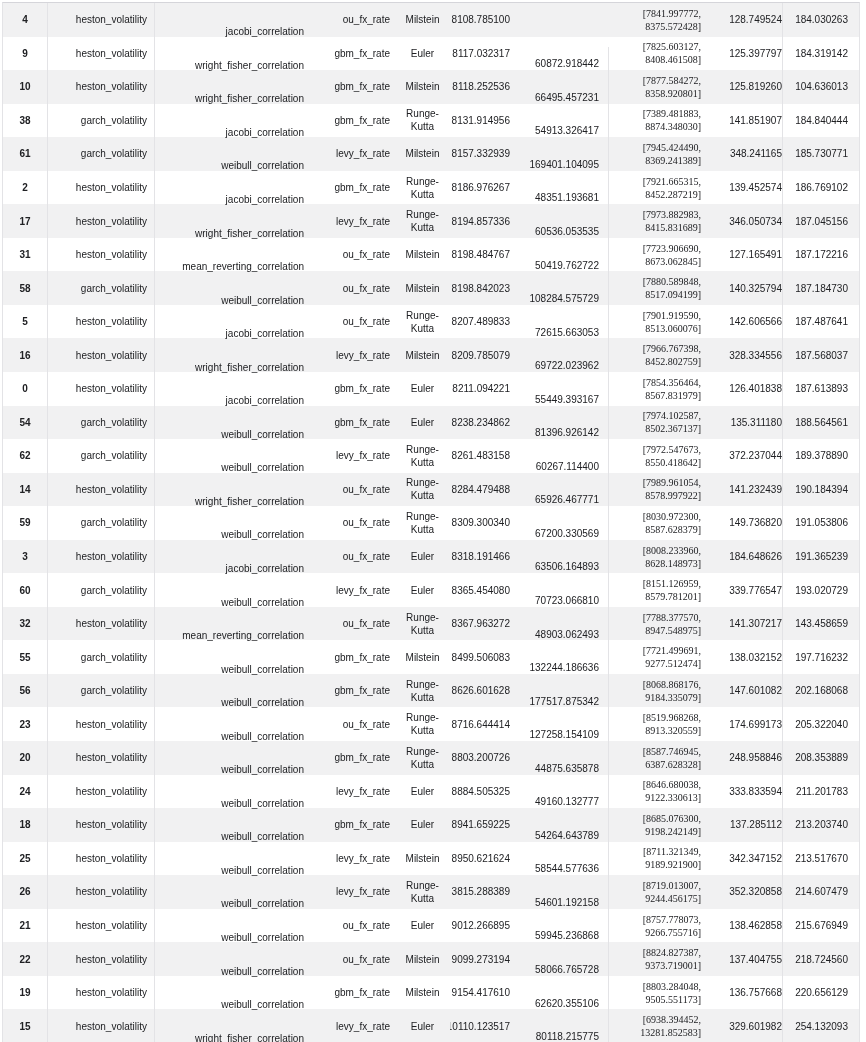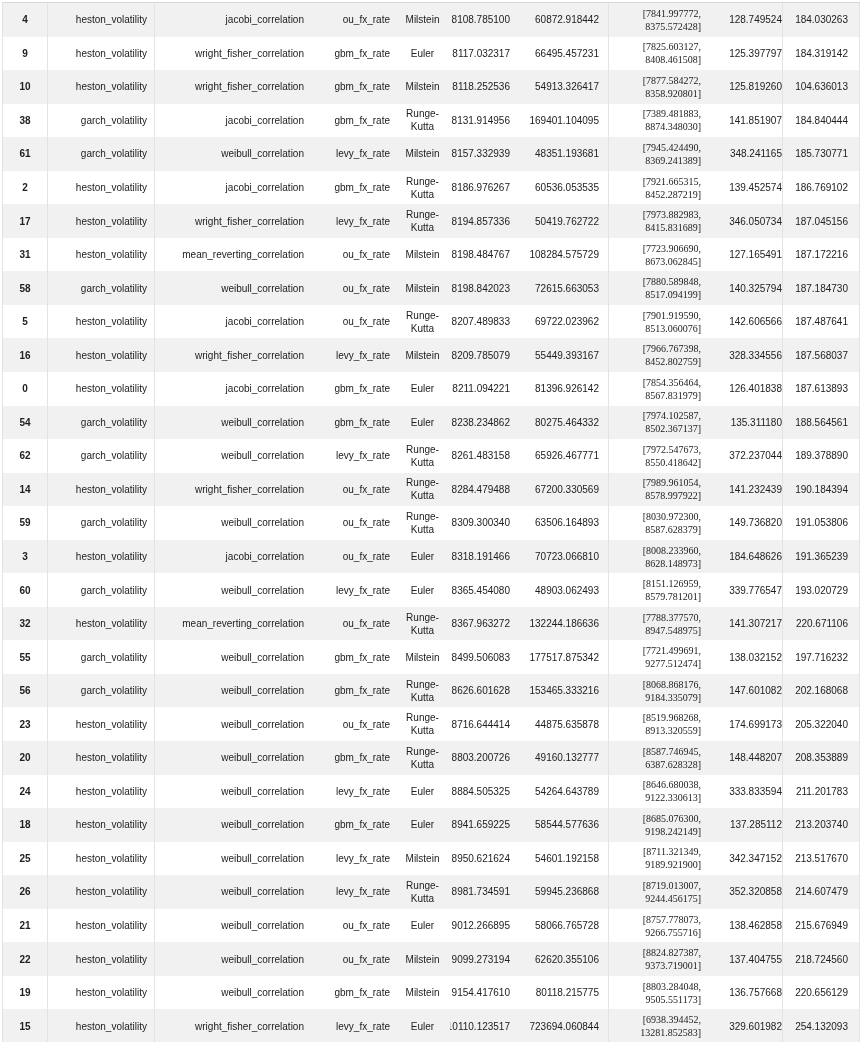--- a/index.html
+++ b/index.html
@@ -34,26 +34,26 @@
     line-height: 13px;
     white-space: nowrap;
     height: 100%;
     overflow: hidden;
   }
   
   .c0 { width: 45px;  justify-content: center; text-align: center;
         font-weight: bold; border-right: 1px solid var(--divider, #e3e3e6); }
   .c1 { width: 107px; padding-right: 7px;
         border-right: 1px solid var(--divider, #e3e3e6); }
-  .c2 { width: 155px; padding-right: 6px; }
+  .c2 { width: 155px; padding-right: 6px; margin-top: 12px; }
   .c3 { width: 85px;  padding-right: 5px; text-align: right; }
   .c4 { width: 55px;  justify-content: center; text-align: center; white-space: normal; padding: 0 2px; }
   .c5 { width: 64px;  padding-right: 4px; }
   .c6 { width: 95px;  padding-right: 9px;
-        border-right: 1px solid var(--divider, #e3e3e6); }
+        border-right: 1px solid var(--divider, #e3e3e6); margin-top: 44px; }
   .c7 { width: 103px; padding-right: 11px; padding-left: 4px; white-space: normal; font-family: Liberation Serif, serif; }
   .c8 { width: 71px;  
         border-right: 1px solid var(--divider, #e3e3e6); }
   .c9 { width: 74px;  padding-right: 9px; }
 </style>
 </head>
 <body>
 
 <div class="grid-wrap" id="grid">
   <div class="tr">
@@ -212,21 +212,21 @@
     <div class="td c9">187.613893</div>
   </div>
 
   <div class="tr">
     <div class="td c0">54</div>
     <div class="td c1">garch_volatility</div>
     <div class="td c2">weibull_correlation</div>
     <div class="td c3">gbm_fx_rate</div>
     <div class="td c4">Euler</div>
     <div class="td c5">8238.234862</div>
-    <div class="td c6">80275.464332</div>
+    <div class="td c6">60267.114400</div>
     <div class="td c7">[7974.102587, 8502.367137]</div>
     <div class="td c8">135.311180</div>
     <div class="td c9">188.564561</div>
   </div>
 
   <div class="tr">
     <div class="td c0">62</div>
     <div class="td c1">garch_volatility</div>
     <div class="td c2">weibull_correlation</div>
     <div class="td c3">levy_fx_rate</div>
@@ -293,21 +293,21 @@
   <div class="tr">
     <div class="td c0">32</div>
     <div class="td c1">heston_volatility</div>
     <div class="td c2">mean_reverting_correlation</div>
     <div class="td c3">ou_fx_rate</div>
     <div class="td c4">Runge-Kutta</div>
     <div class="td c5">8367.963272</div>
     <div class="td c6">132244.186636</div>
     <div class="td c7">[7788.377570, 8947.548975]</div>
     <div class="td c8">141.307217</div>
-    <div class="td c9">220.671106</div>
+    <div class="td c9">143.458659</div>
   </div>
 
   <div class="tr">
     <div class="td c0">55</div>
     <div class="td c1">garch_volatility</div>
     <div class="td c2">weibull_correlation</div>
     <div class="td c3">gbm_fx_rate</div>
     <div class="td c4">Milstein</div>
     <div class="td c5">8499.506083</div>
     <div class="td c6">177517.875342</div>
@@ -316,21 +316,21 @@
     <div class="td c9">197.716232</div>
   </div>
 
   <div class="tr">
     <div class="td c0">56</div>
     <div class="td c1">garch_volatility</div>
     <div class="td c2">weibull_correlation</div>
     <div class="td c3">gbm_fx_rate</div>
     <div class="td c4">Runge-Kutta</div>
     <div class="td c5">8626.601628</div>
-    <div class="td c6">153465.333216</div>
+    <div class="td c6">127258.154109</div>
     <div class="td c7">[8068.868176, 9184.335079]</div>
     <div class="td c8">147.601082</div>
     <div class="td c9">202.168068</div>
   </div>
 
   <div class="tr">
     <div class="td c0">23</div>
     <div class="td c1">heston_volatility</div>
     <div class="td c2">weibull_correlation</div>
     <div class="td c3">ou_fx_rate</div>
@@ -344,21 +344,21 @@
 
   <div class="tr">
     <div class="td c0">20</div>
     <div class="td c1">heston_volatility</div>
     <div class="td c2">weibull_correlation</div>
     <div class="td c3">gbm_fx_rate</div>
     <div class="td c4">Runge-Kutta</div>
     <div class="td c5">8803.200726</div>
     <div class="td c6">49160.132777</div>
     <div class="td c7">[8587.746945, 6387.628328]</div>
-    <div class="td c8">148.448207</div>
+    <div class="td c8">248.958846</div>
     <div class="td c9">208.353889</div>
   </div>
 
   <div class="tr">
     <div class="td c0">24</div>
     <div class="td c1">heston_volatility</div>
     <div class="td c2">weibull_correlation</div>
     <div class="td c3">levy_fx_rate</div>
     <div class="td c4">Euler</div>
     <div class="td c5">8884.505325</div>
@@ -393,21 +393,21 @@
     <div class="td c8">342.347152</div>
     <div class="td c9">213.517670</div>
   </div>
 
   <div class="tr">
     <div class="td c0">26</div>
     <div class="td c1">heston_volatility</div>
     <div class="td c2">weibull_correlation</div>
     <div class="td c3">levy_fx_rate</div>
     <div class="td c4">Runge-Kutta</div>
-    <div class="td c5">8981.734591</div>
+    <div class="td c5">3815.288389</div>
     <div class="td c6">59945.236868</div>
     <div class="td c7">[8719.013007, 9244.456175]</div>
     <div class="td c8">352.320858</div>
     <div class="td c9">214.607479</div>
   </div>
 
   <div class="tr">
     <div class="td c0">21</div>
     <div class="td c1">heston_volatility</div>
     <div class="td c2">weibull_correlation</div>

